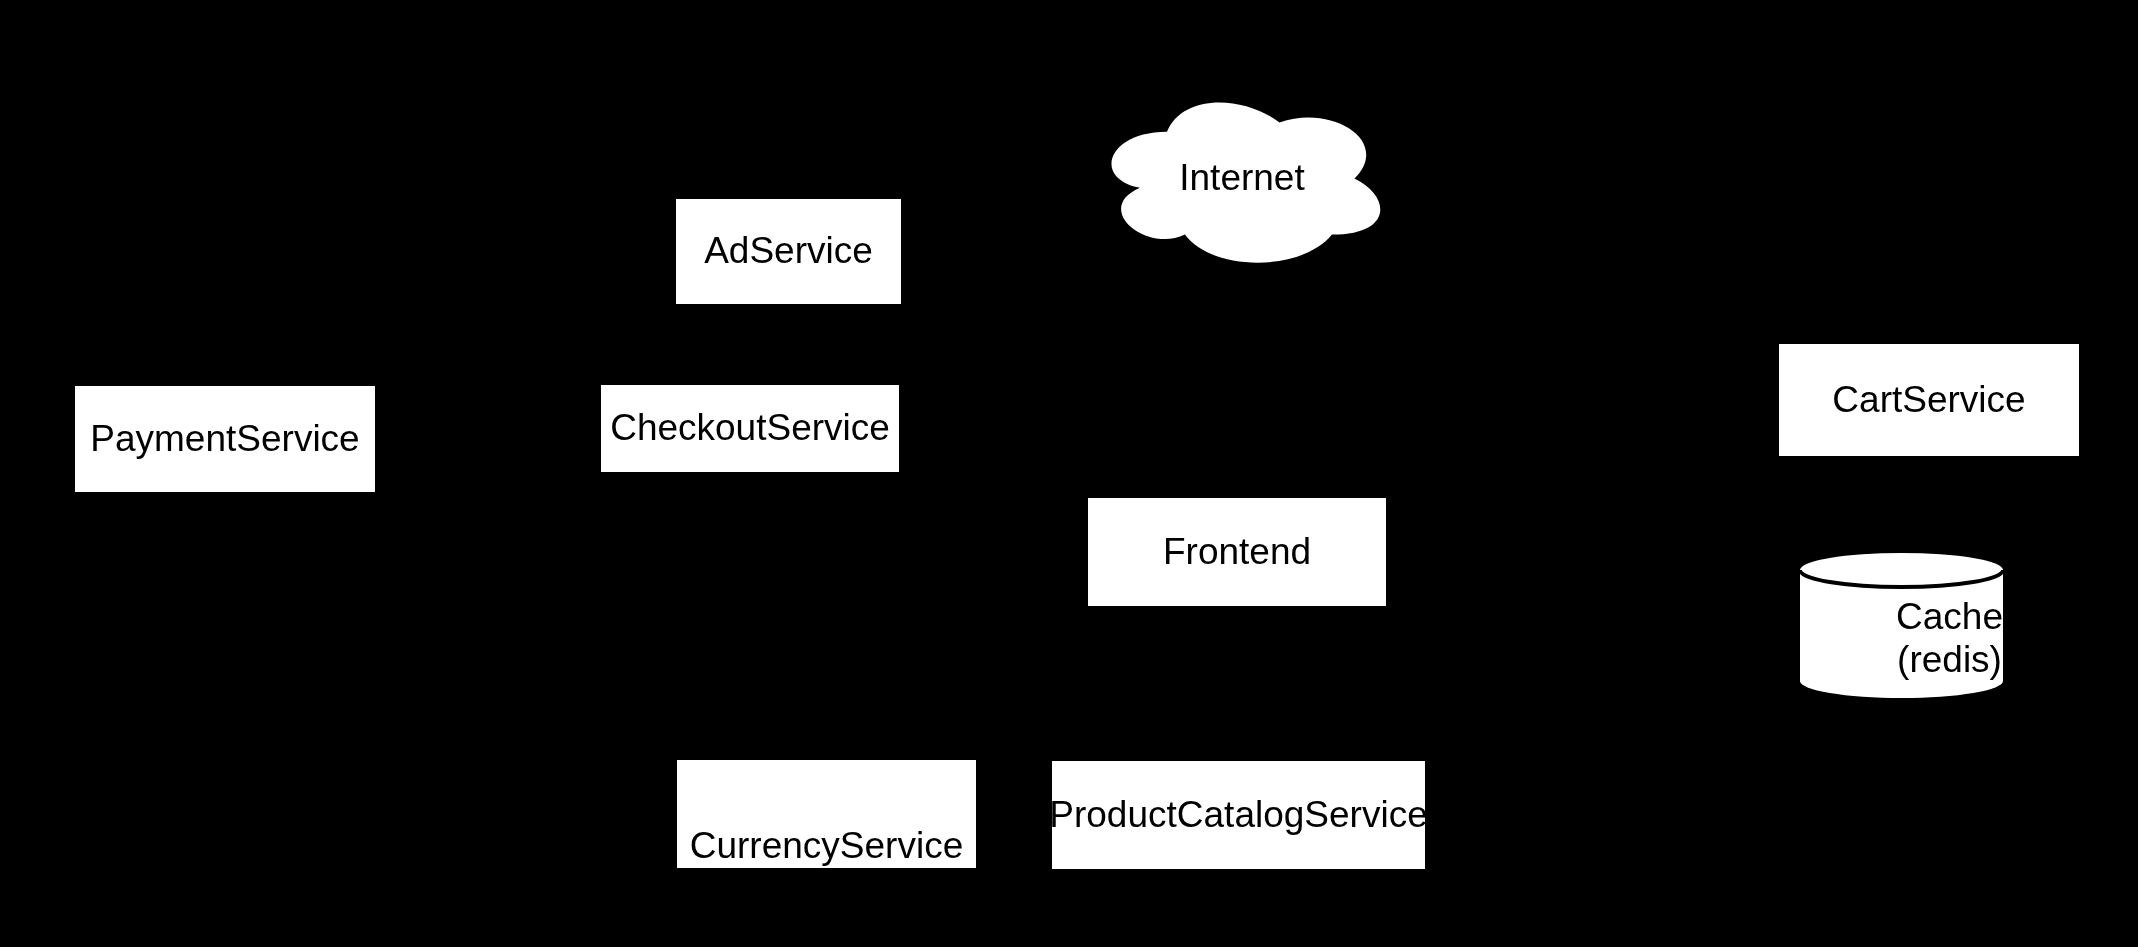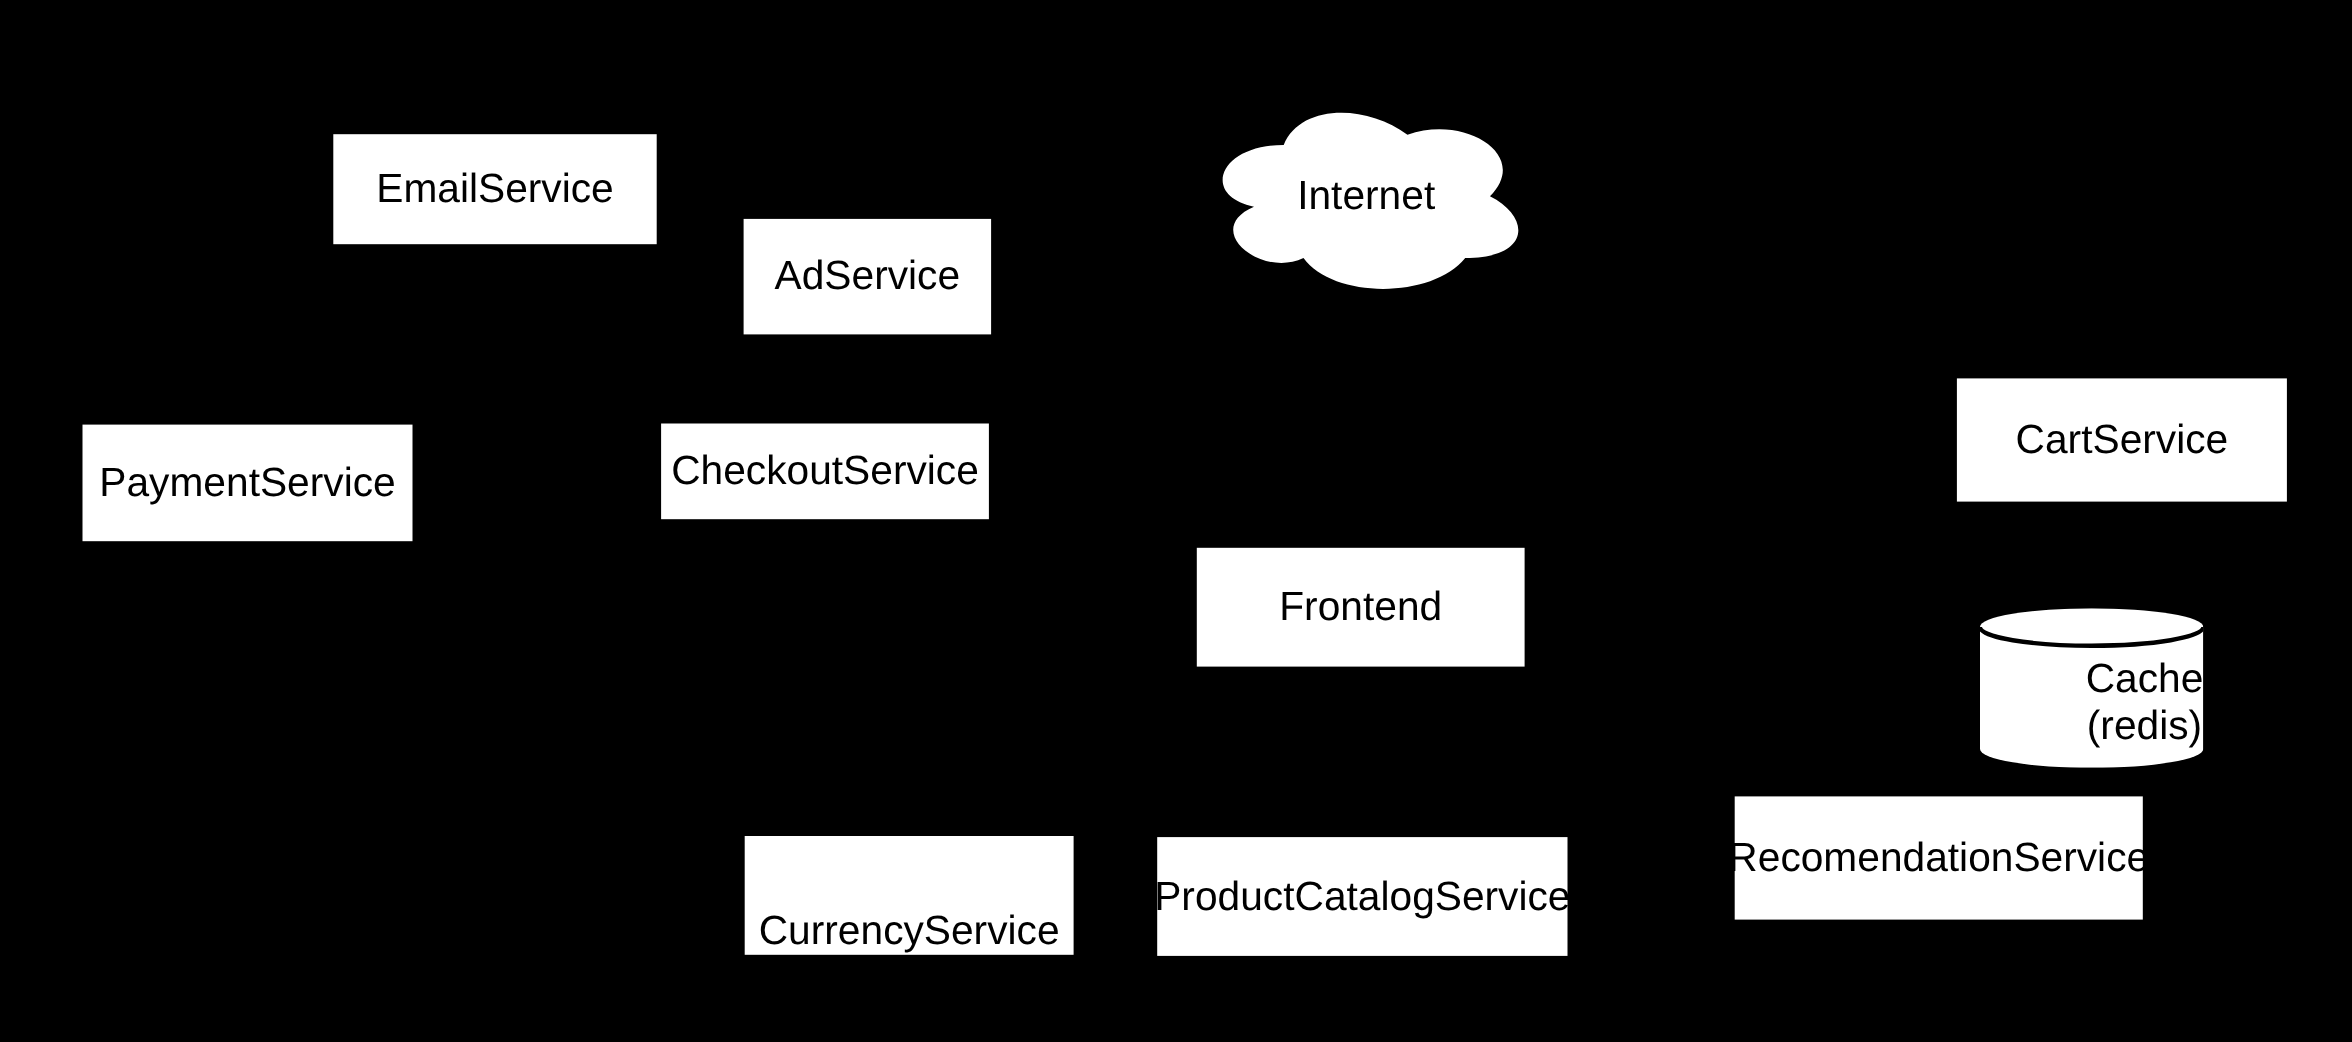--- a/index.html
+++ b/index.html
@@ -64,23 +64,20 @@
   #n-shipping         { left: 302px;  top: 649px; width: 298px; height: 108px; }
   #n-currency         { left: 677px;  top: 760px; width: 299px; height: 108px; align-items: flex-end; }
   #n-productcatalog   { left: 1052px; top: 761px; width: 373px; height: 108px; text-align: center; }
   #n-recomendation    { left: 1577px; top: 724px; width: 371px; height: 112px; }
 </style>
 </head>
 <body>
 
 <div id="canvas">
 
-  <div class="node rect" id="n-email">
-    <span class="label">EmailService</span>
-  </div>
 
   <div class="node rect" id="n-ad">
     <span class="label">AdService</span>
   </div>
 
   <div class="node" id="n-internet">
     <svg class="shape-svg" viewBox="0 0 300 187" preserveAspectRatio="none" aria-hidden="true">
       <path fill="#ffffff" d="M 75,46.75
         C 15,46.75 0,93.5 48,102.85
         C 0,123.42 54,168.3 93,149.6
@@ -122,17 +119,14 @@
 
 
   <div class="node rect" id="n-currency">
     <span class="label">CurrencyService</span>
   </div>
 
   <div class="node rect" id="n-productcatalog">
     <span class="label">ProductCatalogService</span>
   </div>
 
-  <div class="node rect" id="n-recomendation">
-    <span class="label">RecomendationService</span>
-  </div>
 
 </div>
 
 </body></html>

